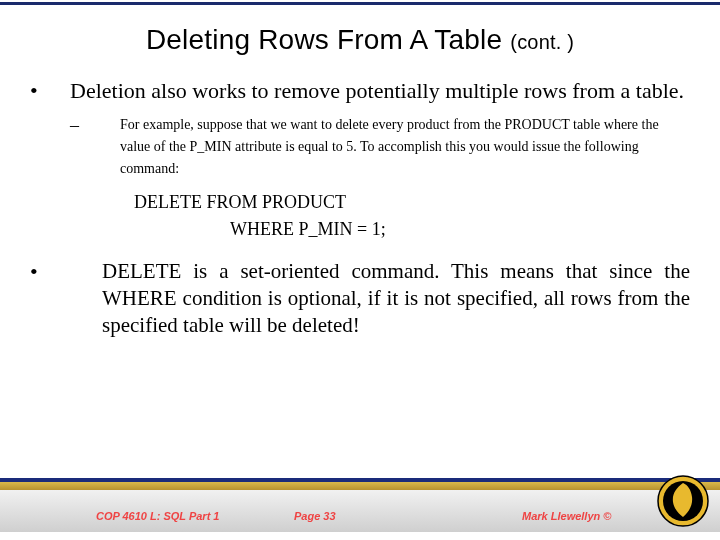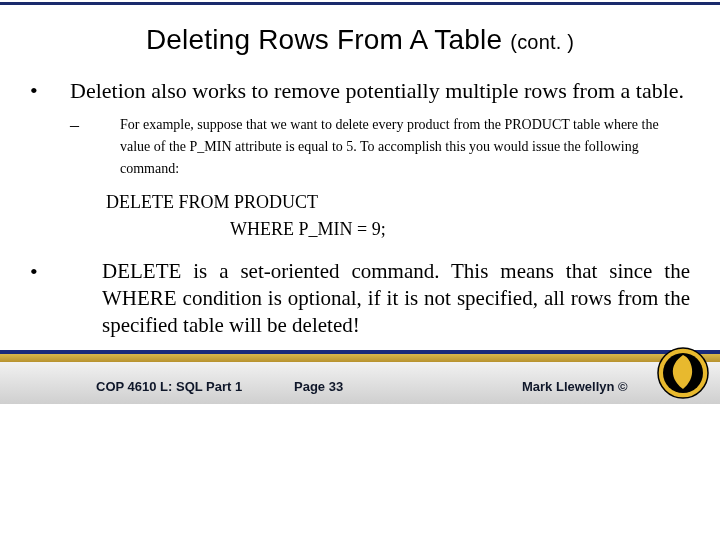--- a/index.html
+++ b/index.html
@@ -7,21 +7,21 @@
     padding: 0;
     width: 720px;
     height: 540px;
     font-family: "Times New Roman", Times, serif;
     background: #ffffff;
     overflow: hidden;
   }
   .slide {
     position: relative;
     width: 720px;
-    height: 404px;
+    height: 532px;
     box-sizing: border-box;
   }
   .top-line {
     position: absolute;
     left: 0;
     right: 0;
     top: 2px;
     height: 3px;
     background: #1a2a6c;
   }
@@ -75,21 +75,21 @@
     line-height: 22px;
   }
   .subbullet .txt {
     flex: 1;
     font-size: 14px;
     line-height: 22px;
   }
   .code1 {
     font-family: "Times New Roman", Times, serif;
     font-size: 18px;
-    margin-left: 76px;
+    margin-left: 104px;
     margin-bottom: 6px;
   }
   .code2 {
     font-family: "Times New Roman", Times, serif;
     font-size: 18px;
     margin-left: 200px;
     margin-bottom: 18px;
   }
   .bullet2 {
     display: flex;
@@ -133,22 +133,23 @@
     position: absolute;
     left: 0; right: 0; top: 12px; bottom: 0;
     background: linear-gradient(#f1f1f1, #cfcfcf);
   }
   .footer .labels {
     position: absolute;
     left: 0; right: 0; bottom: 10px;
     display: flex;
     font-family: Arial, Helvetica, sans-serif;
     font-weight: bold;
-    font-size: 13px;
-    color: #0f172a;
+    font-style: italic;
+    font-size: 11px;
+    color: #ef4444;
   }
   .footer .fl { flex: 1; padding-left: 96px; }
   .footer .fc { flex: 1; text-align: left; }
   .footer .fr { flex: 1; text-align: left; padding-left: 30px; }
   .logo {
     position: absolute;
     right: 10px;
     bottom: 4px;
     width: 54px;
     height: 54px;
@@ -170,21 +171,21 @@
       <div class="dot">•</div>
       <div class="txt">Deletion also works to remove potentially multiple rows from a table.</div>
     </div>
 
     <div class="subbullet">
       <div class="dash">–</div>
       <div class="txt">For example, suppose that we want to delete every product from the PRODUCT table where the value of the P_MIN attribute is equal to 5.  To accomplish this you would issue the following command:</div>
     </div>
 
     <div class="code1">DELETE FROM PRODUCT</div>
-    <div class="code2">WHERE P_MIN = 9;</div>
+    <div class="code2">WHERE P_MIN = 1;</div>
 
     <div class="bullet2">
       <div class="dot">•</div>
       <div class="txt">DELETE is a set-oriented command.  This means that since the WHERE condition is optional, if it is not specified, all rows from the specified table will be deleted!</div>
     </div>
 
   </div>
 
   <div class="footer">
     <div class="navy"></div>

